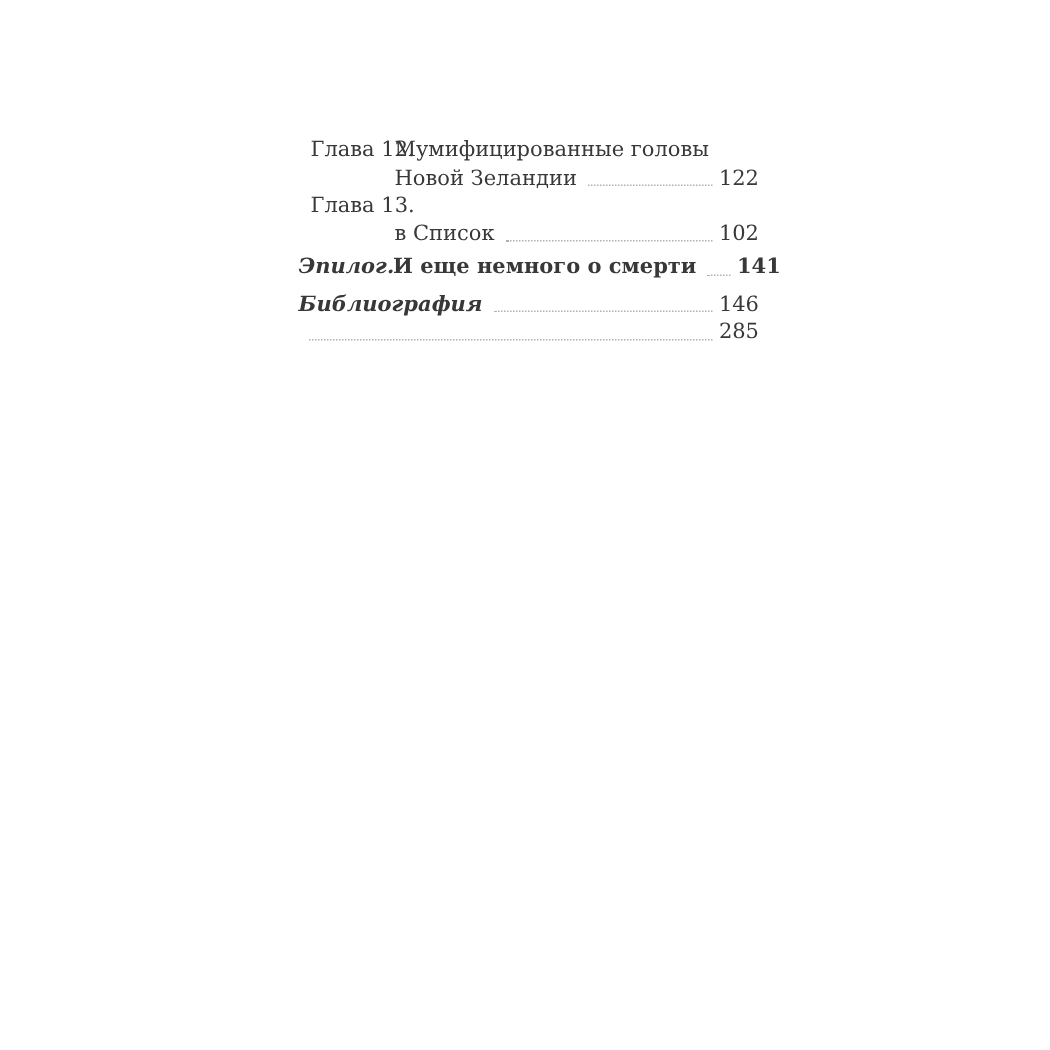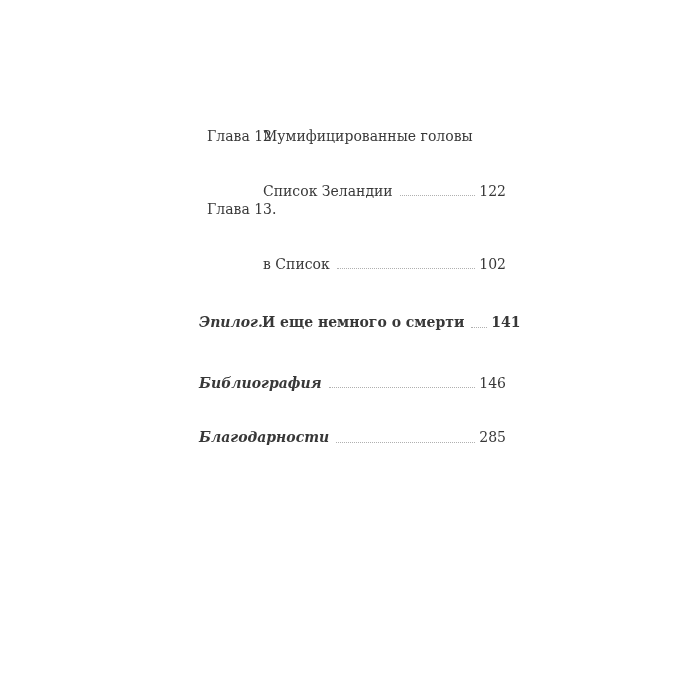--- a/index.html
+++ b/index.html
@@ -31,45 +31,45 @@
   .row.chapter { padding-left: 8px; }
   .label {
     flex: 0 0 56px;
     width: 56px;
   }
   .row.epilog .label {
     flex: 0 0 63px;
     width: 63px;
     font-style: italic;
   }
-  .title { flex: 0 0 auto; margin-top: 36px; }
+  .title { flex: 0 0 auto; }
   .italic { font-style: italic; font-weight: bold; }
   .leader {
     flex: 1 1 auto;
     min-width: 16px;
     border-bottom: 1px dotted #b0b0b0;
     margin: 0 4px 4px 7px;
   }
-  .pagenum { flex: 0 0 auto; margin-top: 10px; }
+  .pagenum { flex: 0 0 auto; }
   .gap-epilog { margin-top: 4px; font-weight: bold; }
   .backmatter { margin-top: 6px; }
 </style>
 </head>
 <body>
 
 <div class="toc">
 
   <div class="row chapter">
     <span class="label">Глава 12.</span>
     <span class="title">Мумифицированные головы</span>
   </div>
 
   <div class="row chapter">
     <span class="label"></span>
-    <span class="title">Список Зеландии</span>
+    <span class="title">Новой Зеландии</span>
     <span class="leader"></span>
     <span class="pagenum">122</span>
   </div>
 
   <div class="row chapter">
     <span class="label">Глава 13.</span>
   </div>
 
   <div class="row chapter">
     <span class="label"></span>
@@ -85,19 +85,18 @@
     <span class="pagenum">141</span>
   </div>
 
   <div class="backmatter">
     <div class="row">
       <span class="title italic">Библиография</span>
       <span class="leader"></span>
       <span class="pagenum">146</span>
     </div>
     <div class="row">
-      <span class="title italic">Благодарности</span>
       <span class="leader"></span>
       <span class="pagenum">285</span>
     </div>
   </div>
 
 </div>
 
 </body></html>

